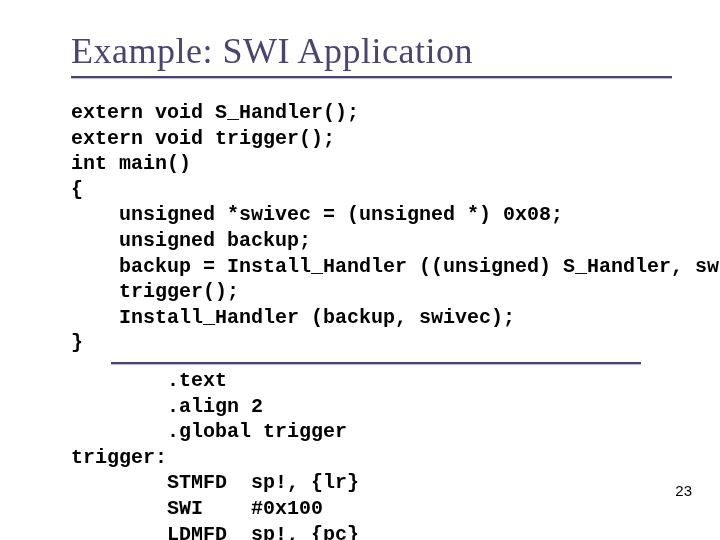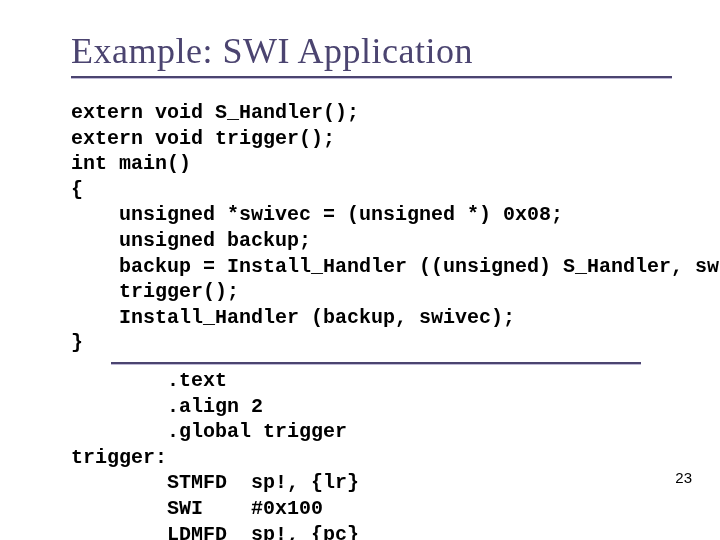--- a/index.html
+++ b/index.html
@@ -46,21 +46,21 @@
     width: 530px;
     height: 0;
     border: 0;
     border-top: 2px solid #4b4470;
     box-shadow: 0 1px 0 #bfb9d6;
     margin: 6px 0 4px 40px;
   }
   .pagenum {
     position: absolute;
     right: 28px;
-    bottom: 14px;
+    bottom: 1px;
     font-family: Arial, Helvetica, sans-serif;
     font-size: 15px;
     color: #000;
   }
 </style>
 </head>
 <body>
 
 <div class="slide">
 

